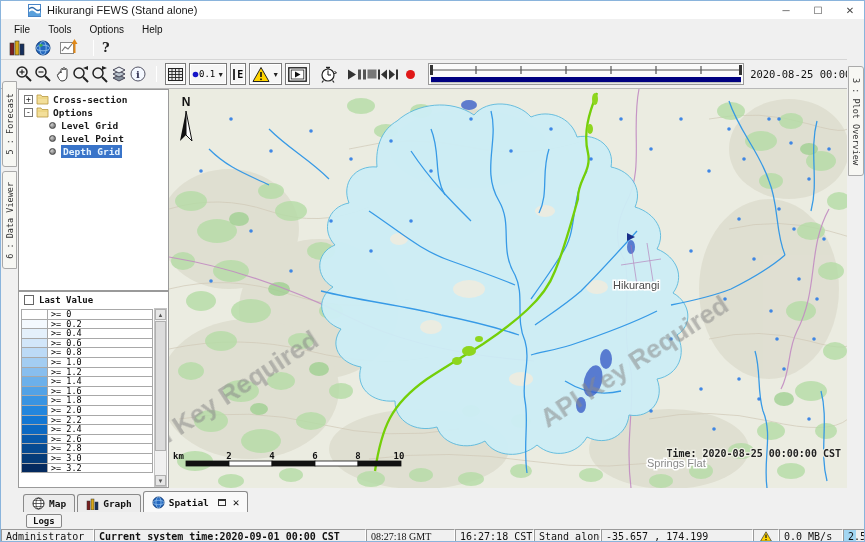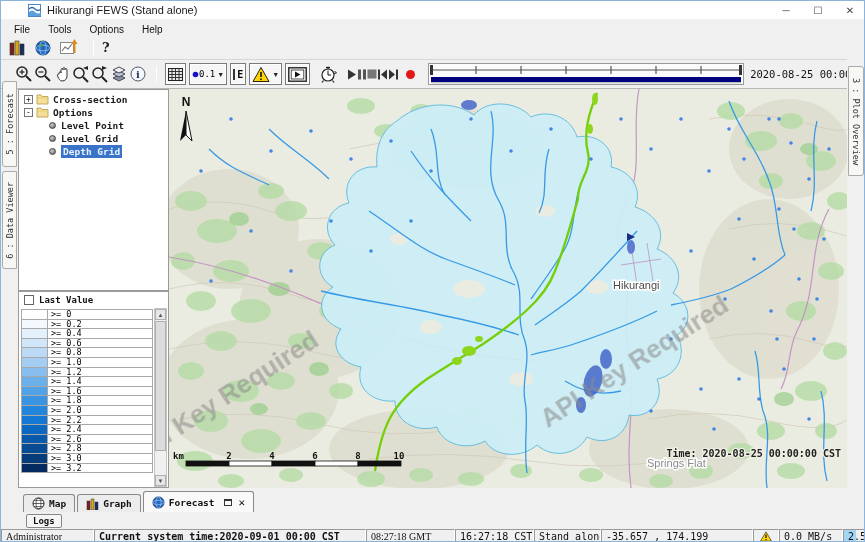--- a/index.html
+++ b/index.html
@@ -323,25 +323,25 @@
       <div class="trow">
         <span class="texp">-</span>
         <svg class="tfolder" viewBox="0 0 13 11">
           <path d="M1,3 L1,10 L12,10 L12,2.5 L6,2.5 L5,1 L1,1 Z" fill="#f3df9a" stroke="#b89840" stroke-width="0.8"></path>
           <path d="M1,4 L12,4" stroke="#e3c96a" stroke-width="0.8"></path>
         </svg>
         <span class="tlabel">Options</span>
       </div>
       <div class="trow">
         <span class="tbullet"></span>
-        <span class="tlabel">Level Point</span>
+        <span class="tlabel">Level Grid</span>
       </div>
       <div class="trow">
         <span class="tbullet"></span>
-        <span class="tlabel">Level Grid</span>
+        <span class="tlabel">Level Point</span>
       </div>
       <div class="trow">
         <span class="tbullet"></span>
         <span class="tlabel tsel">Depth Grid</span>
       </div>
     </div>
 </div>
 
 <div class="legend-panel">
   <div class="lhead">
@@ -685,31 +685,31 @@
       <rect x="9" y="5" width="3" height="8" fill="#16305e" stroke="#333" stroke-width="0.5"></rect>
     </svg>
     <span>Graph</span>
   </div>
   <div class="btab active">
     <svg class="btabicon" viewBox="0 0 13 13">
       <circle cx="6.5" cy="6.5" r="5.5" fill="#2468c0" stroke="#123c78"></circle>
       <ellipse cx="6.5" cy="6.5" rx="2.5" ry="5.5" fill="none" stroke="#9cc8f0" stroke-width="0.7"></ellipse>
       <ellipse cx="6.5" cy="6.5" rx="5.5" ry="2.2" fill="none" stroke="#9cc8f0" stroke-width="0.7"></ellipse>
     </svg>
-    <span>Forecast</span>
+    <span>Spatial</span>
     <span class="trestore"></span>
     <span class="tclose">✕</span>
   </div>
 </div>
 <div class="logs-row">
   <span class="logs-tab">Logs</span>
 </div>
 
 <div class="statusbar">
-  <span class="scell" style="width:93px;font-family:Liberation Serif, serif;">Administrator</span>
+  <span class="scell" style="width:93px;">Administrator</span>
   <span class="scell" style="width:272px;font-weight:bold;">Current system time:2020-09-01 00:00 CST</span>
   <span class="scell" style="width:89px;font-family:Liberation Serif, serif;">08:27:18 GMT</span>
   <span class="scell" style="width:79px;">16:27:18 CST</span>
   <span class="scell" style="width:67px;">Stand alone</span>
   <span class="scell" style="width:152px;">-35.657 , 174.199</span>
   <span class="scell" style="width:26px; justify-content:center;">
     <svg width="12" height="11" viewBox="0 0 12 11">
       <polygon points="6,0.8 11.5,10.2 0.5,10.2" fill="#ffd400" stroke="#333" stroke-width="0.7"></polygon>
       <rect x="5.4" y="3.5" width="1.2" height="3.5" fill="#111"></rect>
       <rect x="5.4" y="8" width="1.2" height="1.2" fill="#111"></rect>

